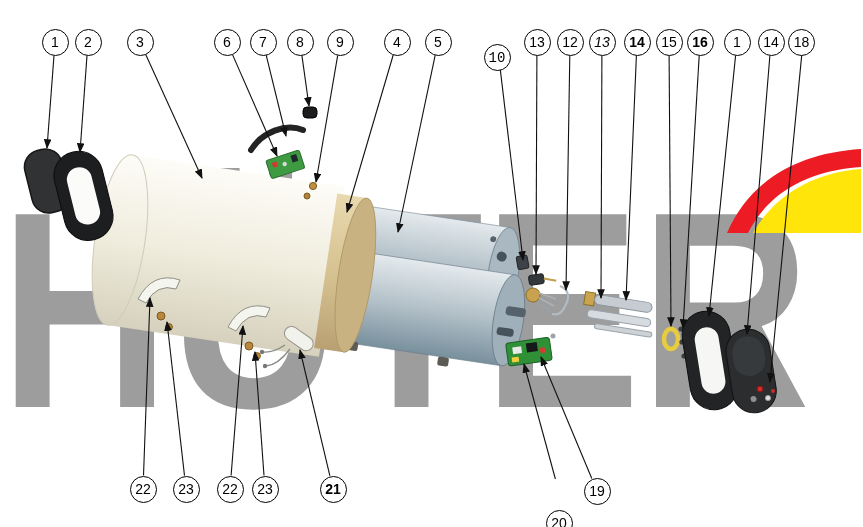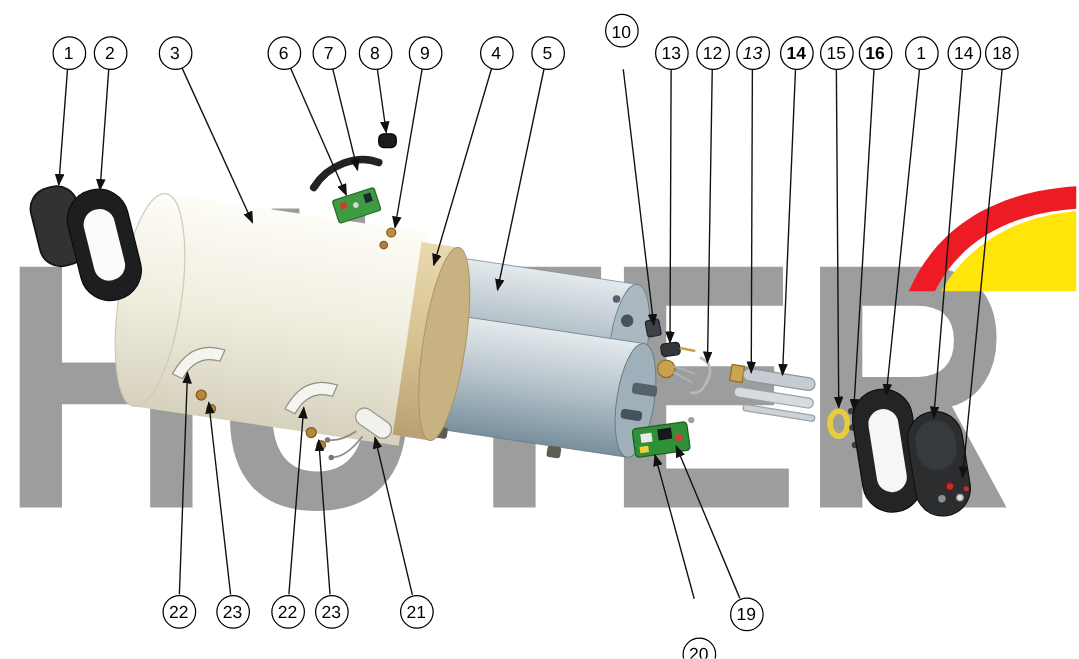--- a/index.html
+++ b/index.html
@@ -226,31 +226,31 @@
   <div class="callouts" id="callouts">
       <div class="callout" style="left: 41.5px; top: 28.5px;">1</div>
       <div class="callout" style="left: 74.5px; top: 28.5px;">2</div>
       <div class="callout" style="left: 126.5px; top: 28.5px;">3</div>
       <div class="callout" style="left: 213.5px; top: 28.5px;">6</div>
       <div class="callout" style="left: 249.5px; top: 28.5px;">7</div>
       <div class="callout" style="left: 286.5px; top: 28.5px;">8</div>
       <div class="callout" style="left: 326.5px; top: 28.5px;">9</div>
       <div class="callout" style="left: 383.5px; top: 28.5px;">4</div>
       <div class="callout" style="left: 424.5px; top: 28.5px;">5</div>
-      <div class="callout" style="left: 483.5px; top: 11px;">10</div>
+      <div class="callout" style="left: 483.5px; top: 44px; font-family: Liberation Mono, monospace;">10</div>
       <div class="callout" style="left: 523.5px; top: 28.5px;">13</div>
       <div class="callout" style="left: 556.5px; top: 28.5px;">12</div>
       <div class="callout" style="left: 588.5px; top: 28.5px; font-style: italic;">13</div>
       <div class="callout" style="left: 623.5px; top: 28.5px; font-weight: bold;">14</div>
       <div class="callout" style="left: 655.5px; top: 28.5px; text-align: center;">15</div>
       <div class="callout" style="left: 686.5px; top: 28.5px; font-weight: bold;">16</div>
       <div class="callout" style="left: 723.5px; top: 28.5px;">1</div>
       <div class="callout" style="left: 757.5px; top: 28.5px;">14</div>
       <div class="callout" style="left: 751px; top: 28.5px; margin-left: 37px;">18</div>
       <div class="callout" style="left: 129.5px; top: 475.5px;">22</div>
       <div class="callout" style="left: 172.5px; top: 475.5px;">23</div>
       <div class="callout" style="left: 216.5px; top: 475.5px;">22</div>
       <div class="callout" style="left: 251.5px; top: 475.5px;">23</div>
-      <div class="callout" style="left: 319.5px; top: 475.5px;">21</div>
+      <div class="callout" style="left: 319.5px; top: 475.5px; font-weight: bold;">21</div>
       <div class="callout" style="left: 545.5px; top: 478.5px; margin-top: 31px;">20</div>
       <div class="callout" style="left: 583.5px; top: 477.5px; text-align: right;">19</div>
     </div>
 </div>
 
 </body></html>

